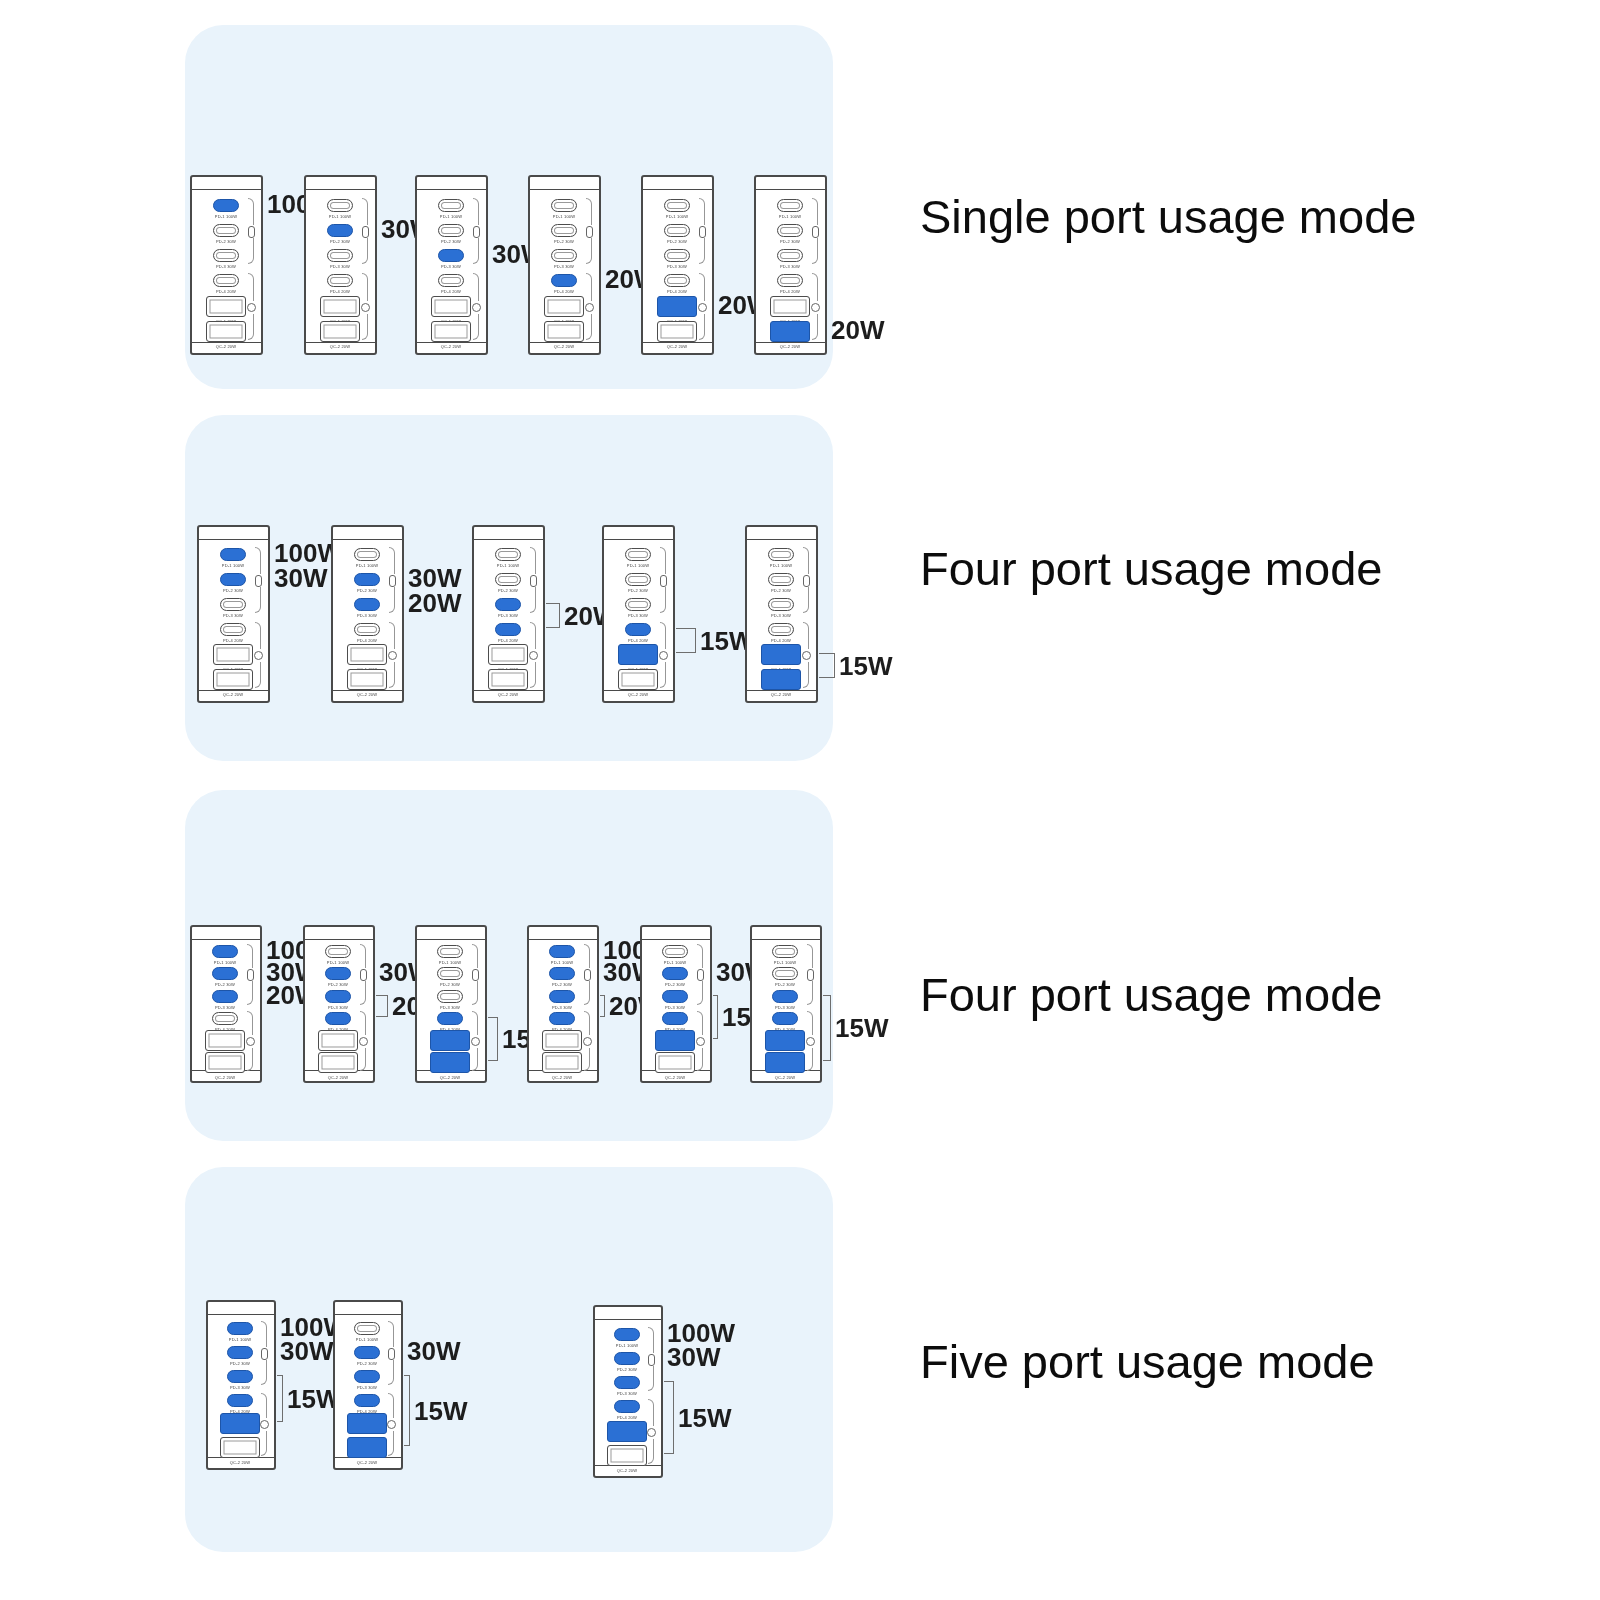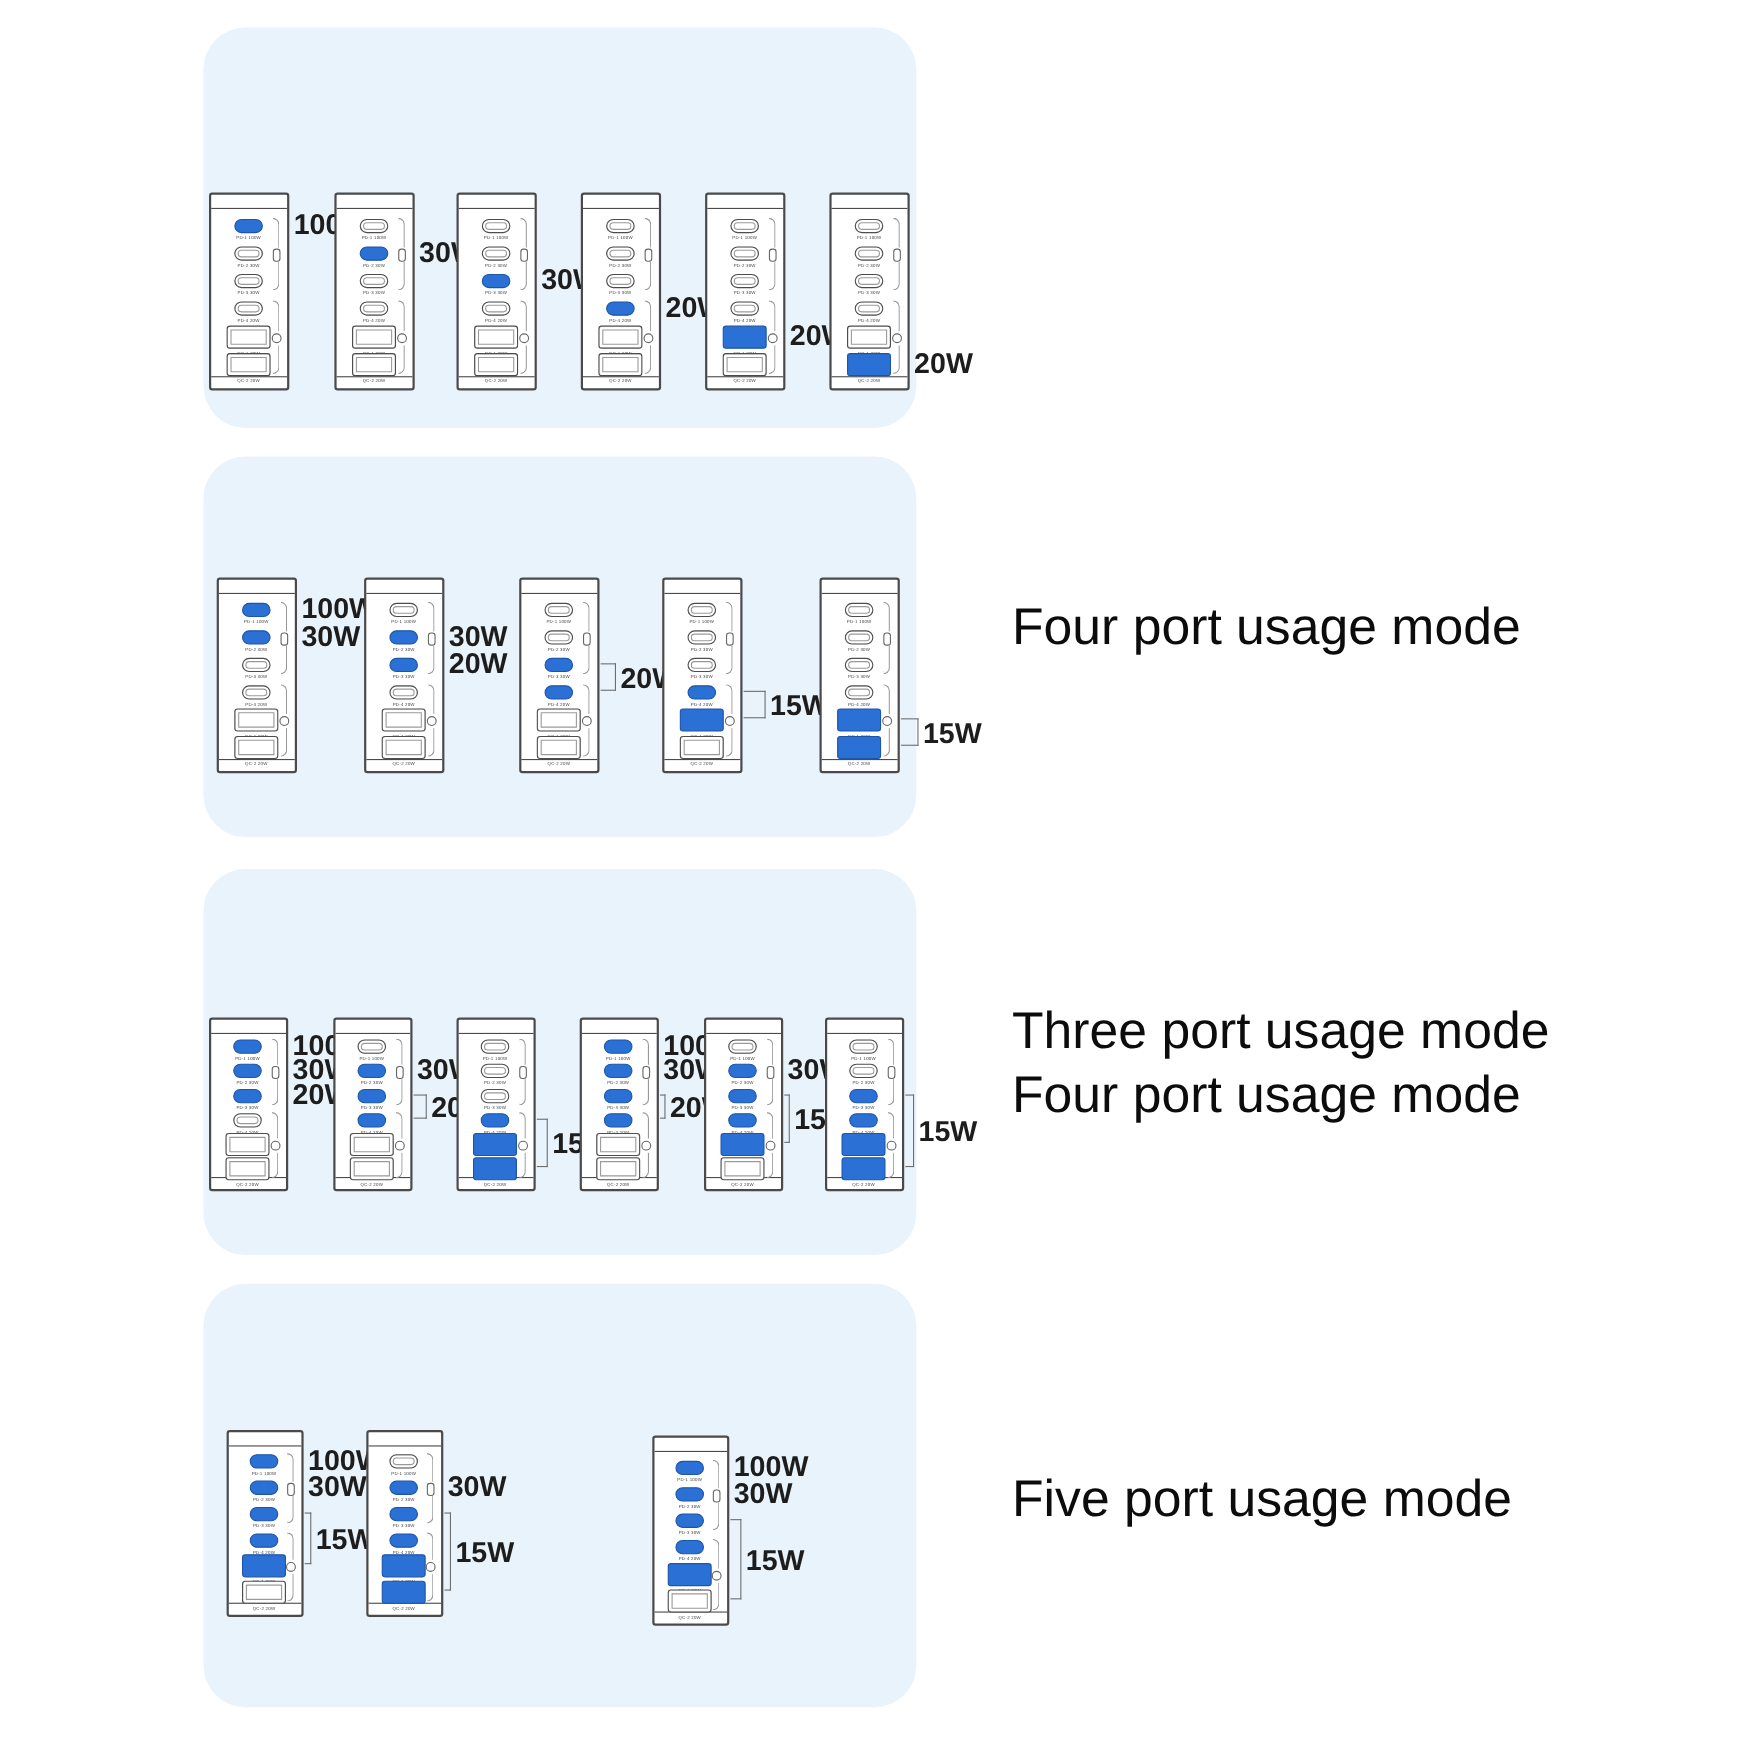--- a/index.html
+++ b/index.html
@@ -23,20 +23,21 @@
   .gicon .cglyph{width:5px;height:10px;border:1.1px solid #666;border-radius:3px;}
   .gicon .aglyph{width:7px;height:7px;border:1.1px solid #666;border-radius:50%;}
   .watt{position:absolute;font-size:26px;font-weight:700;color:#1d1d1d;white-space:nowrap;line-height:27px;}
   .gbr{position:absolute;border:1.6px solid #6e6e6e;border-left:none;box-sizing:border-box;}
 </style>
 </head>
 <body>
 
 <div id="stage">
     <div class="panel" style="left: 185px; top: 25px; width: 648px; height: 364px;"></div>
+    <div class="sec-title" style="left: 920px; top: 188px;">Single port usage mode</div>
     <div class="charger" style="left: 190px; top: 175px; width: 73px; height: 180px;">
       <div class="bezel" style="top: 12px;"></div>
       <div class="bezel" style="top: 165px;"></div>
       <div class="ibr" style="left: 56px; top: 21px; height: 66px;"></div>
       <div class="gicon" style="left: 54px; top: 48px; width: 10px; height: 13px;">
         <div class="cglyph"></div>
       </div>
       <div class="ibr" style="left: 56px; top: 96px; height: 67px;"></div>
       <div class="gicon" style="left: 54px; top: 124px; width: 10px; height: 13px;">
         <div class="aglyph"></div>
@@ -306,21 +307,20 @@
       <div class="port c" style="left: 21px; top: 96px; width: 26px; height: 13px;"></div>
       <div class="tiny" style="left: 2px; top: 111px;">PD-4 20W</div>
       <div class="port a on" style="left: 14px; top: 117px; width: 40px; height: 21px;"></div>
       <div class="tiny" style="left: 2px; top: 140px;">QC-1 20W</div>
       <div class="port a on" style="left: 14px; top: 142px; width: 40px; height: 21px;"></div>
       <div class="tiny" style="left: 2px; top: 165px;">QC-2 20W</div>
     </div>
     <div class="gbr" style="left: 819px; top: 653px; width: 16px; height: 25px;"></div>
     <div class="watt" style="left: 839px; top: 653px;">15W</div>
     <div class="panel" style="left: 185px; top: 790px; width: 648px; height: 351px;"></div>
-    <div class="sec-title" style="left: 920px; top: 908px;">Three port usage mode</div>
     <div class="sec-title" style="left: 920px; top: 966px;">Four port usage mode</div>
     <div class="charger" style="left: 190px; top: 925px; width: 72px; height: 158px;">
       <div class="bezel" style="top: 12px;"></div>
       <div class="bezel" style="top: 143px;"></div>
       <div class="ibr" style="left: 55px; top: 17px; height: 61px;"></div>
       <div class="gicon" style="left: 53px; top: 41px; width: 10px; height: 13px;">
         <div class="cglyph"></div>
       </div>
       <div class="ibr" style="left: 55px; top: 84px; height: 60px;"></div>
       <div class="gicon" style="left: 53px; top: 108px; width: 10px; height: 13px;">

